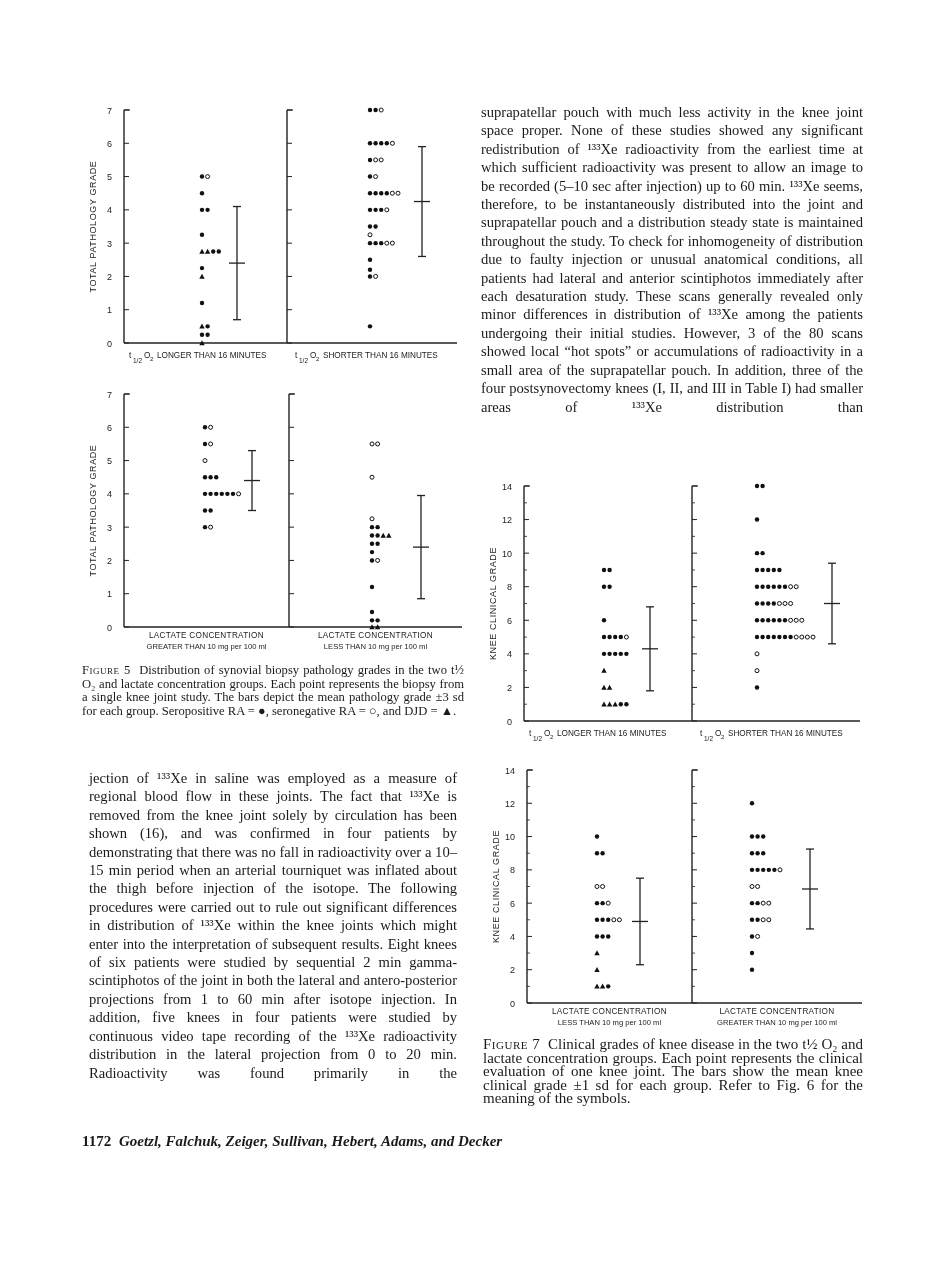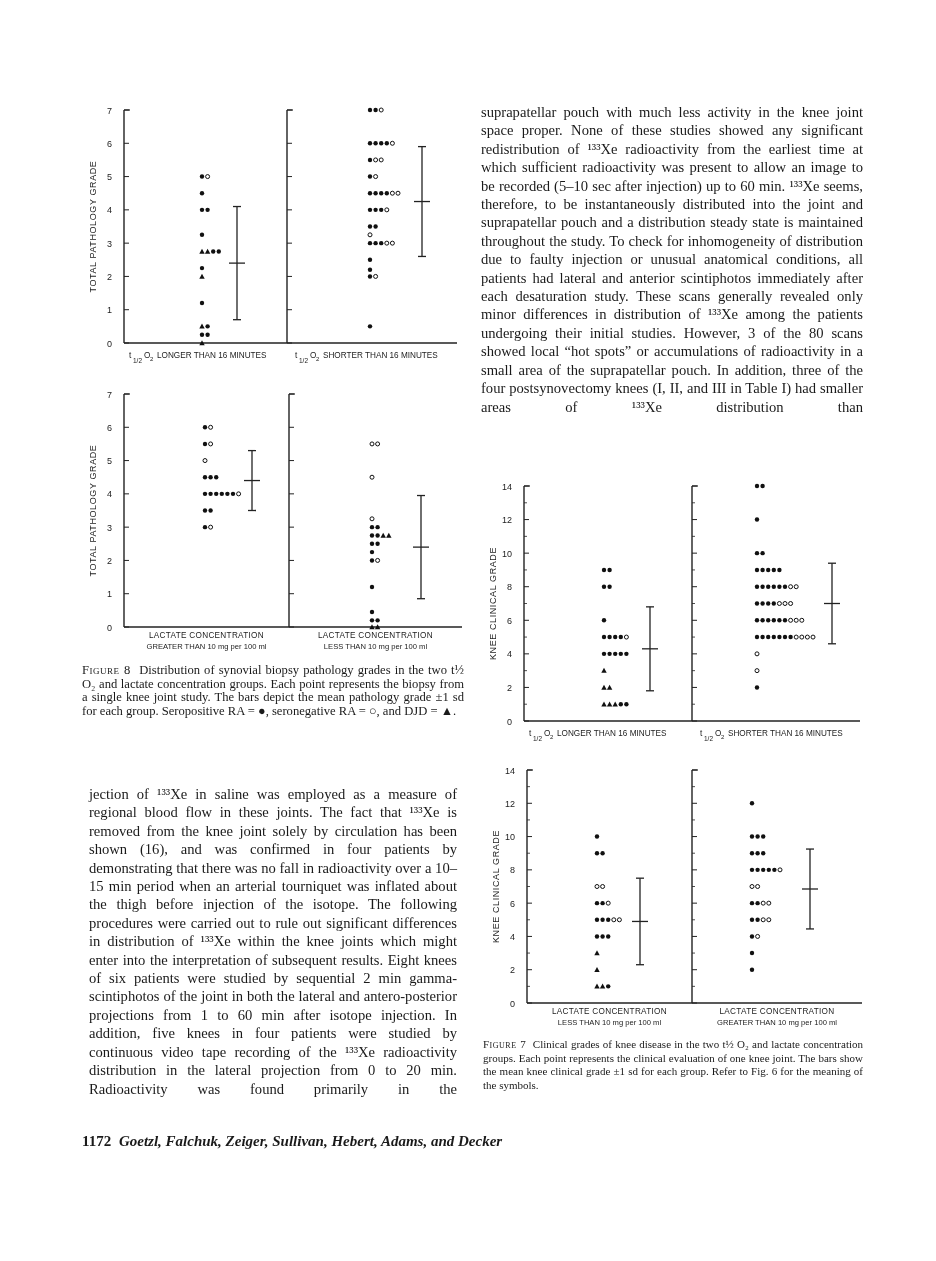--- a/index.html
+++ b/index.html
@@ -7,24 +7,24 @@
   .chart { position: absolute; }
   .chart svg { display: block; overflow: visible; }
   .chart text { font-family: "Liberation Sans", "DejaVu Sans", sans-serif; fill: #222; }
   .caption { position: absolute; font-size: 12.6px; line-height: 13.6px; text-align: justify; }
   .caption .sc { font-variant: small-caps; letter-spacing: 0.5px; }
   .body-text { position: absolute; font-size: 14.6px; line-height: 18.4px; text-align: justify; text-align-last: justify; }
   .body-text p { margin: 7px; }
   .footer { position: absolute; left: 82px; top: 1133px; font-size: 15px; }
   .footer .pg { font-weight: bold; margin-right: 4px; }
   .footer .authors { font-style: italic; font-weight: bold; margin-top: 33px; }
-  .col-left-top { left: 82px; top: 778px; width: 382px; }
+  .col-left-top { left: 82px; top: 762px; width: 382px; }
   .col-right-top { left: 474px; top: 96px; width: 396px; }
   .fig6-cap { left: 82px; top: 664px; width: 382px; }
-  .fig7-cap { left: 483px; top: 1038px; width: 380px; font-size: 11px; }
+  .fig7-cap { left: 483px; top: 1038px; width: 380px; font-size: 15px; }
 </style>
 </head>
 <body>
 
 <div class="chart" style="left:82px; top:100px;">
   <svg id="c0" width="390" height="270">
       <g>
         <line x1="42" y1="10" x2="42" y2="243" stroke="#222" stroke-width="1.4"></line>
         <line x1="205" y1="10" x2="205" y2="243" stroke="#222" stroke-width="1.4"></line>
         <line x1="42" y1="243" x2="375" y2="243" stroke="#222" stroke-width="1.4"></line>
@@ -481,22 +481,22 @@
         <line x1="324" y1="89.05357142857144" x2="332" y2="89.05357142857144" stroke="#222" stroke-width="1.3"></line>
         <line x1="324" y1="168.93928571428575" x2="332" y2="168.93928571428575" stroke="#222" stroke-width="1.3"></line>
         <line x1="320" y1="128.99642857142857" x2="336" y2="128.99642857142857" stroke="#222" stroke-width="1.3"></line>
         <text x="295" y="254" font-size="8.2" text-anchor="middle" letter-spacing="0.3">LACTATE CONCENTRATION</text>
         <text x="295" y="265" font-size="7.6" text-anchor="middle">GREATER THAN 10 mg per 100 ml</text>
       </g>
     </svg>
 </div>
 
 <div class="caption fig6-cap">
-  <span class="sc">Figure 8</span>&nbsp;
-  <span>Distribution of synovial biopsy pathology grades in the two t½ O₂ and lactate concentration groups. Each point represents the biopsy from a single knee joint study. The bars depict the mean pathology grade ±1 sd for each group. Seropositive RA = ●, seronegative RA = ○, and DJD = ▲.</span>
+  <span class="sc">Figure 5</span>&nbsp;
+  <span>Distribution of synovial biopsy pathology grades in the two t½ O₂ and lactate concentration groups. Each point represents the biopsy from a single knee joint study. The bars depict the mean pathology grade ±3 sd for each group. Seropositive RA = ●, seronegative RA = ○, and DJD = ▲.</span>
 </div>
 
 <div class="caption fig7-cap">
   <span class="sc">Figure 7</span>&nbsp;
   <span>Clinical grades of knee disease in the two t½ O₂ and lactate concentration groups. Each point represents the clinical evaluation of one knee joint. The bars show the mean knee clinical grade ±1 sd for each group. Refer to Fig. 6 for the meaning of the symbols.</span>
 </div>
 
 <div class="body-text col-left-top">
   <p>jection of ¹³³Xe in saline was employed as a measure of regional blood flow in these joints. The fact that ¹³³Xe is removed from the knee joint solely by circulation has been shown (16), and was confirmed in four patients by demonstrating that there was no fall in radioactivity over a 10–15 min period when an arterial tourniquet was inflated about the thigh before injection of the isotope. The following procedures were carried out to rule out significant differences in distribution of ¹³³Xe within the knee joints which might enter into the interpretation of subsequent results. Eight knees of six patients were studied by sequential 2 min gamma-scintiphotos of the joint in both the lateral and antero-posterior projections from 1 to 60 min after isotope injection. In addition, five knees in four patients were studied by continuous video tape recording of the ¹³³Xe radioactivity distribution in the lateral projection from 0 to 20 min. Radioactivity was found primarily in the</p>
 </div>

